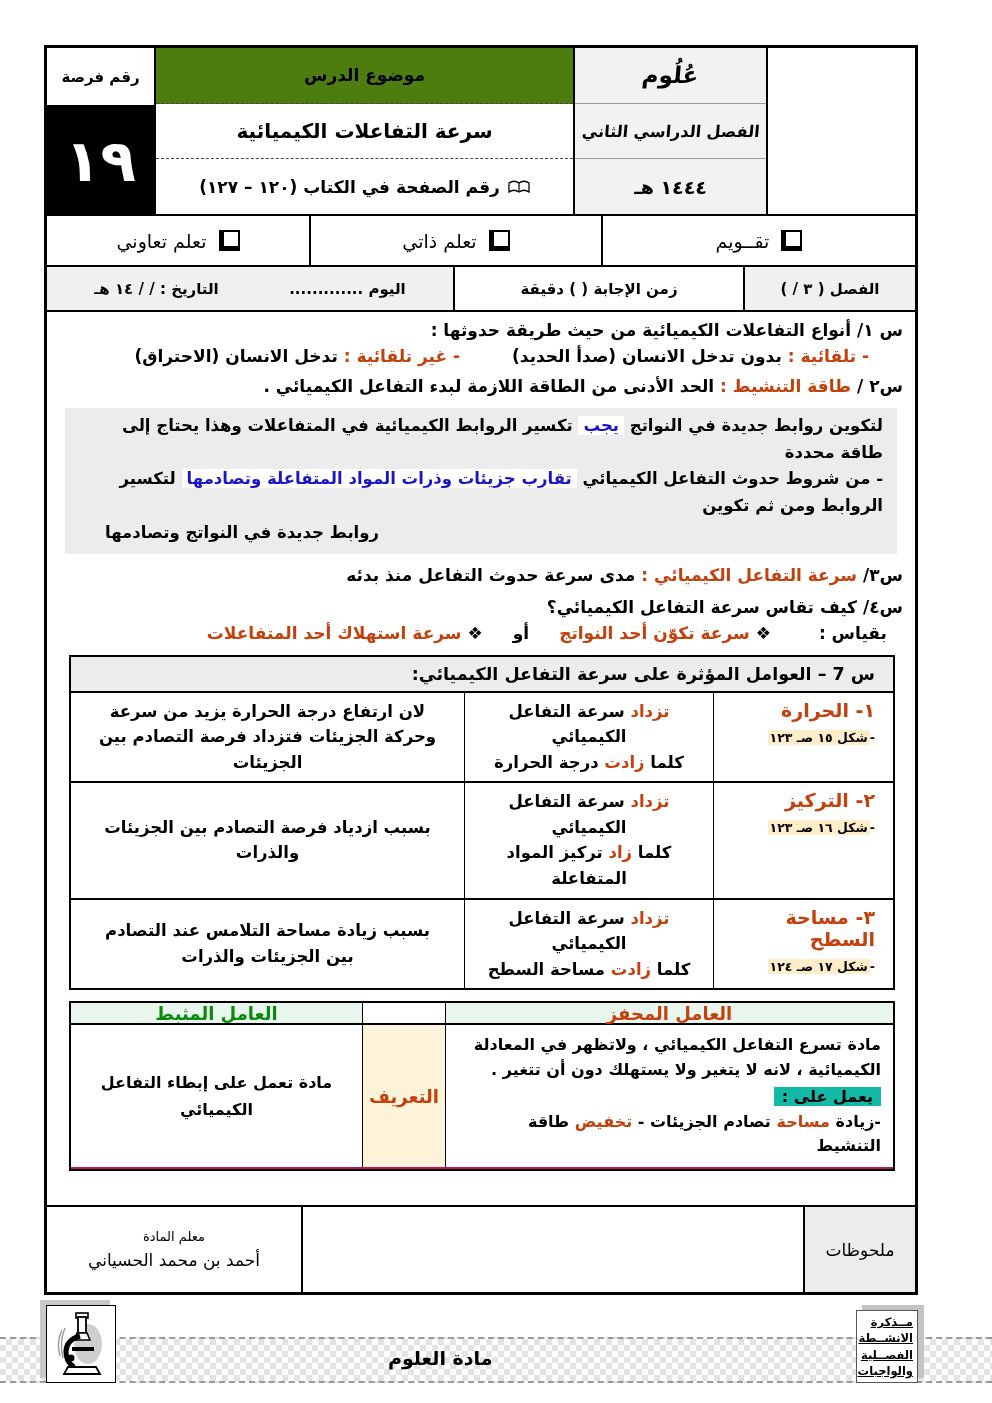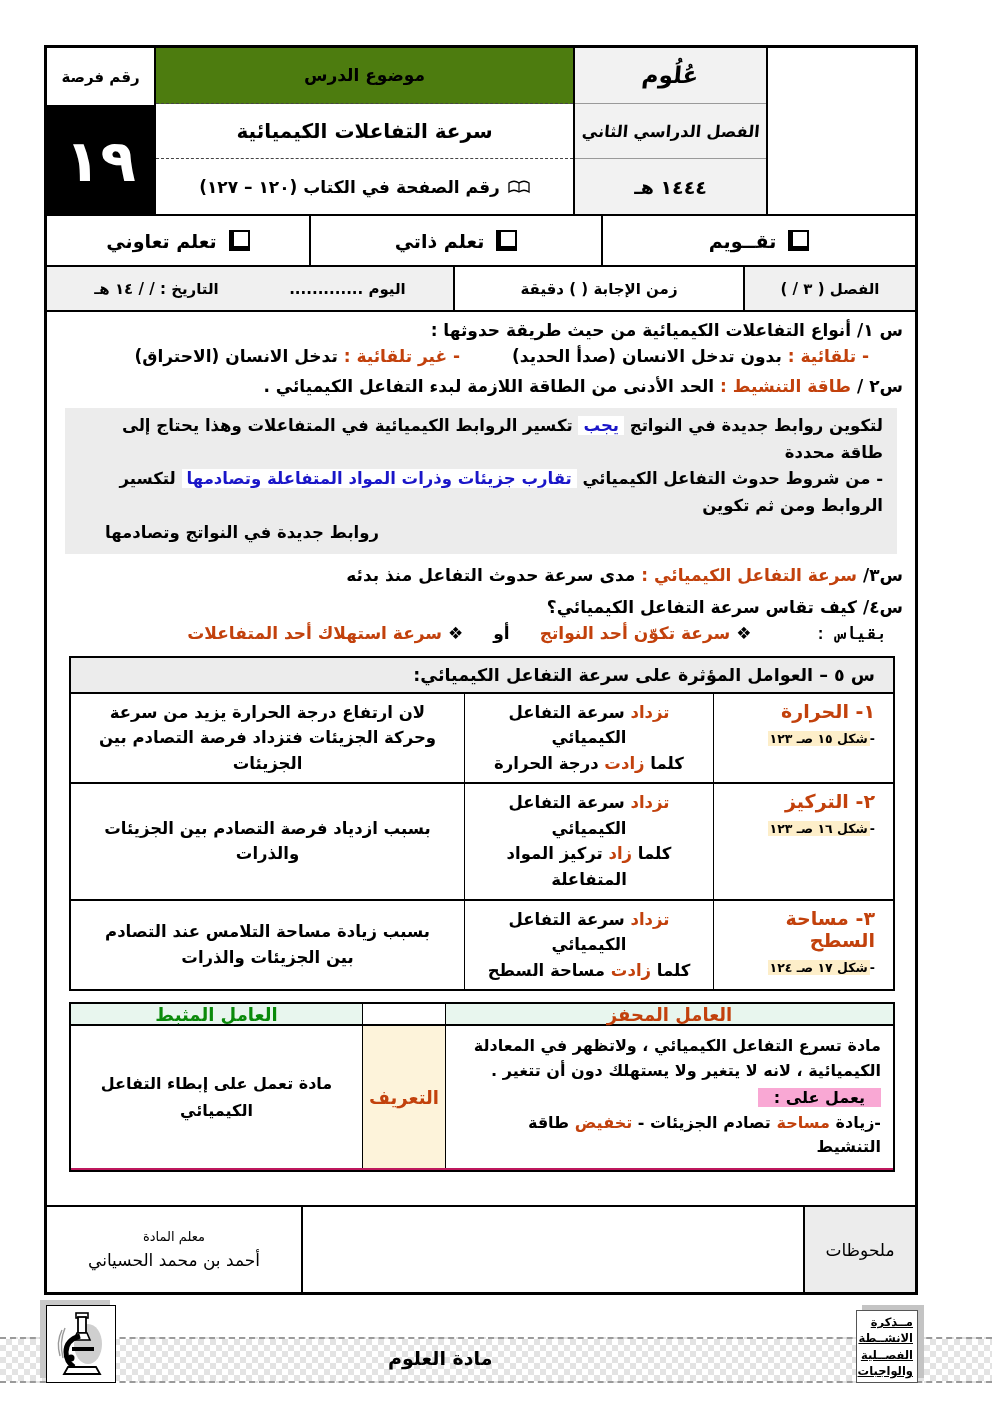--- a/index.html
+++ b/index.html
@@ -22,37 +22,37 @@
   .toprow{flex:1;display:flex;align-items:center;justify-content:center;border-bottom:1px dashed #444;gap:8px;}
   .toprow:last-child{border-bottom:none;}
   .toprow.lbl{background:#4d7c0f;font-size:17px;font-weight:bold;}
   .toprow.title{font-size:20px;font-weight:bold;}
   .toprow.pref{font-size:17px;font-weight:bold;}
   .lescol{display:flex;flex-direction:column;}
   .les-lbl{height:57px;display:flex;align-items:center;justify-content:center;font-size:15px;font-weight:bold;border-bottom:2px solid #000;}
   .les-num{flex:1;background:#000;color:#fff;display:flex;align-items:center;justify-content:center;font-size:58px;font-weight:bold;}
   
   .modes{height:49px;display:grid;grid-template-columns:314px 292px 1fr;border-top:2.5px solid #000;flex:0 0 auto;}
-  .mcell{display:flex;align-items:center;justify-content:center;gap:12px;font-size:19px;font-weight:bold;box-sizing:border-box;}
+  .mcell{display:flex;align-items:center;justify-content:center;gap:12px;font-size:19px;font-weight:normal;box-sizing:border-box;}
   .cbx{display:inline-block;width:14px;height:14px;background:#fff;border:2px solid #000;border-left-width:5px;border-bottom-width:5px;}
   .inforow{height:43px;display:grid;grid-template-columns:172px 290px 1fr;border-top:2.5px solid #000;flex:0 0 auto;font-size:15px;font-weight:bold;}
   .icell{display:flex;align-items:center;justify-content:center;box-sizing:border-box;}
   .grey{background:#f0f0f0;}
   .daydate{justify-content:space-around;padding:0 12px;}
   
   .content{flex:1;border-top:2.5px solid #000;padding:6px 12px 0 12px;overflow:hidden;background:#fff;}
   .qline{font-size:17px;font-weight:bold;line-height:1.5;}
   .red{color:#c2410c;}
   .green{color:#0a8a0a;}
   .optline{display:flex;gap:52px;padding-right:34px;font-size:17px;font-weight:bold;margin-top:2px;}
   .ebox{background:#ececec;margin:9px 6px 0 6px;padding:5px 14px 7px 14px;font-size:16.5px;font-weight:bold;line-height:1.62;}
   .ebox .uq{text-decoration:underline;}
   .hlw{background:#fff;color:#1a16c8;padding:0 5px;}
   .measline{display:flex;align-items:center;gap:30px;padding-right:16px;font-size:17px;font-weight:bold;margin-top:2px;}
-  .measlbl{margin-left:34px;font-family:Liberation Mono, monospace;}
+  .measlbl{margin-left:18px;}
   
   .ftab{margin:12px 8px 0 10px;border:2px solid #000;}
   .ftitle{background:#ececec;font-size:17.5px;font-weight:bold;padding:7px 18px 7px 0;border-bottom:2px solid #000;}
   .frow{display:grid;grid-template-columns:180px 249px 1fr;border-bottom:2px solid #000;}
   .frow:last-child{border-bottom:none;}
   .fcell{box-sizing:border-box;border-left:1.5px solid #000;padding:6px 18px;}
   .fcell:last-child{border-left:none;}
   .fname{font-size:19px;font-weight:bold;}
   .ffig{font-size:12.5px;font-weight:bold;margin-top:9px;}
   .hlc{background:#fdeec9;padding:0 2px;}
@@ -63,21 +63,21 @@
   .chead{border-bottom:2px solid #000;}
   .ccell{box-sizing:border-box;border-left:1.5px solid #000;}
   .ccell:last-child{border-left:none;}
   .chcell{display:flex;align-items:center;justify-content:center;height:20px;font-size:18px;font-weight:bold;}
   .mint{background:#e8f6ee;}
   .cream{background:#fdf3da;}
   .cdefrow{border-bottom:2px solid #be185d;}
   .cdef{min-height:120px;padding:8px 12px;font-size:16px;font-weight:bold;line-height:1.55;}
   .clabel{display:flex;align-items:center;justify-content:center;font-size:18px;font-weight:bold;}
   .cinh{display:flex;align-items:center;justify-content:center;text-align:center;font-size:16px;font-weight:bold;padding:8px 16px;line-height:1.7;}
-  .hlgrey{background:#f9a8d4;padding:0 16px;}
+  .hlgrey{background:#14b8a6;padding:0 8px;}
   
   .bottomrow{height:85px;display:grid;grid-template-columns:112px 502px 1fr;border-top:2.5px solid #000;flex:0 0 auto;}
   .bcell{box-sizing:border-box;}
   .notes{display:flex;align-items:center;justify-content:center;background:#ececec;font-size:17px;font-weight:normal;}
   .teach{display:flex;flex-direction:column;align-items:center;justify-content:center;gap:6px;}
   .teach .tl{font-size:13px;}
   .teach .tn{font-size:17px;}
   
   .band{position:absolute;left:0;top:1337px;width:992px;height:42px;
     background-image:linear-gradient(45deg,#e3e3e3 25%,transparent 25%,transparent 75%,#e3e3e3 75%),
@@ -212,21 +212,21 @@
           <span class="red">سرعة تكوّن أحد النواتج</span>
         </span>
         <span>أو</span>
         <span>
           <span>❖</span>
           <span class="red">سرعة استهلاك أحد المتفاعلات</span>
         </span>
       </div>
 
       <div class="ftab">
-        <div class="ftitle">س ٥ –   العوامل المؤثرة على سرعة التفاعل الكيميائي:</div>
+        <div class="ftitle">س 7 –   العوامل المؤثرة على سرعة التفاعل الكيميائي:</div>
 
         <div class="frow">
           <div class="fcell">
             <div class="fname red">١- الحرارة</div>
             <div class="ffig">
               <span>-</span><span class="hlc">شكل ١٥ صـ ١٢٣</span>
             </div>
           </div>
           <div class="fcell fx">
             <div><span class="red">تزداد</span> <span>سرعة التفاعل الكيميائي</span></div>

